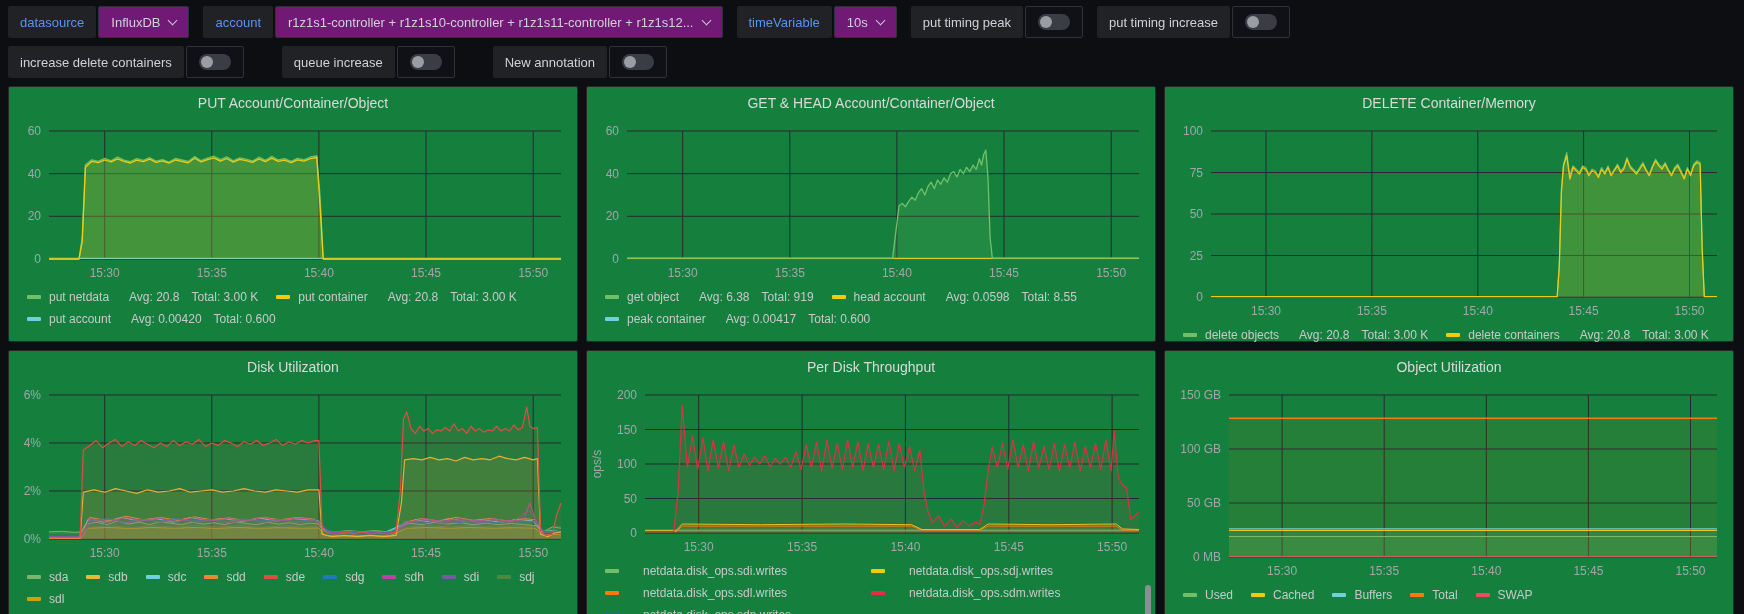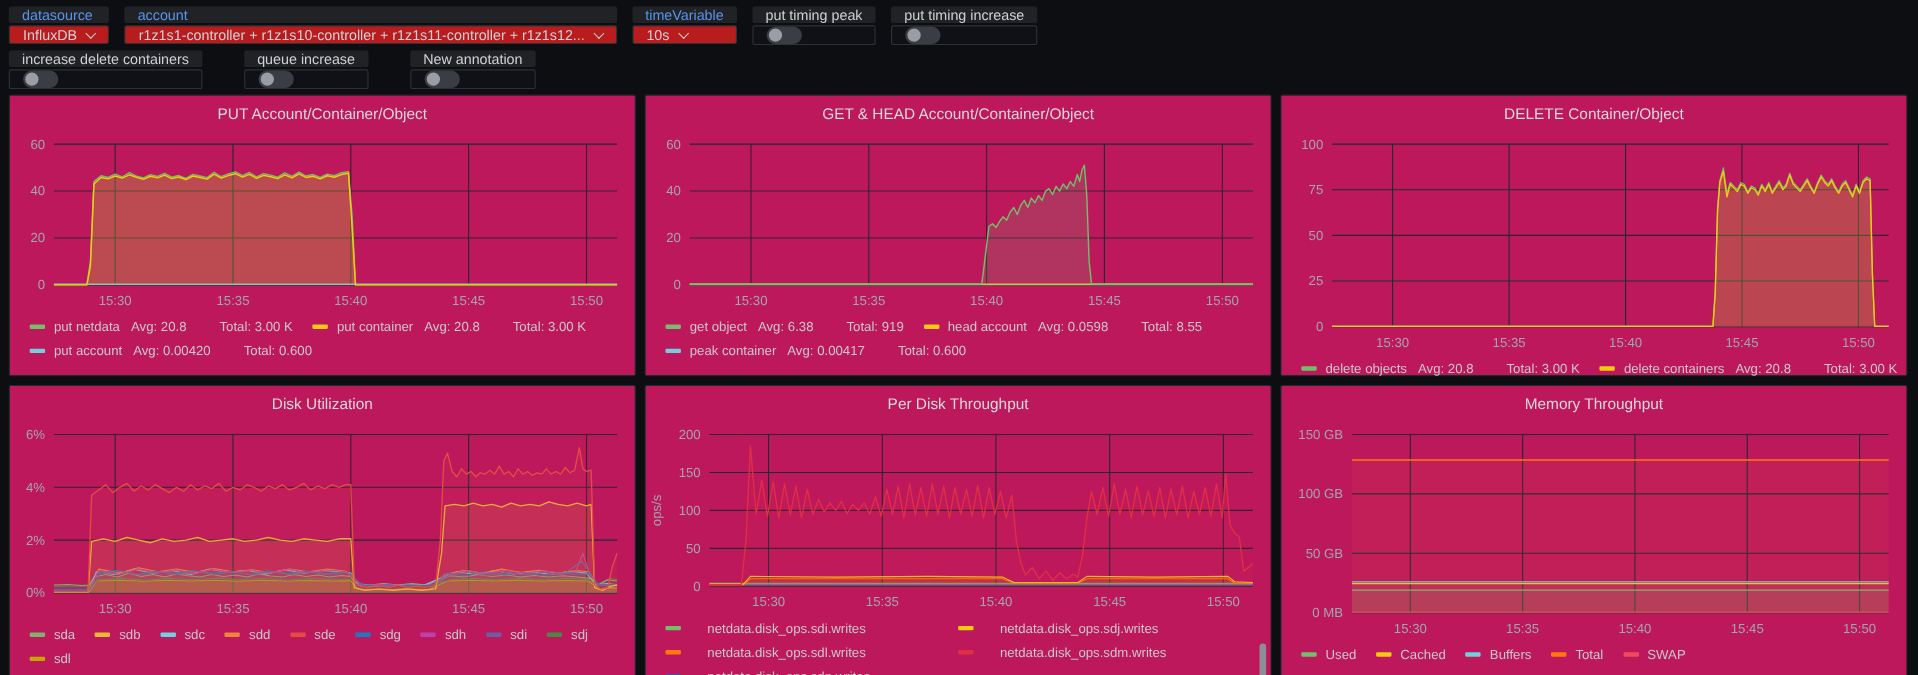--- a/index.html
+++ b/index.html
@@ -5,44 +5,44 @@
   html,body{margin:0;padding:0;}
   body{
     width:1744px;height:614px;overflow:hidden;position:relative;
     background:#0d0e12;font-family:"Liberation Sans",sans-serif;
     -webkit-font-smoothing:antialiased;
   }
   
   .topbar{position:absolute;left:8px;top:6px;right:8px;}
   .tb-row{display:flex;gap:14px;margin-bottom:8px;align-items:stretch;}
   .tb-row.second{gap:38px;}
-  .group{display:flex;gap:2px;align-items:stretch;height:32px;flex-direction:column;}
+  .group{display:flex;gap:2px;align-items:stretch;height:32px;}
   .chip{display:flex;align-items:center;padding:0 12px;background:#202226;border-radius:2px;
         color:#d0d1d6;font-size:13px;white-space:nowrap;}
   .chip.varname{color:#5794F2;font-weight:500;}
-  .chip.value{background:#b91c1c;border:1px solid #2f3137;cursor:pointer;}
+  .chip.value{background:#701a75;border:1px solid #2f3137;cursor:pointer;}
   .chip.togglebox{background:#101116;border:1px solid #2f3137;padding:0 12px;cursor:pointer;}
   .chev{width:6px;height:6px;border-right:1.5px solid #c8c9cd;border-bottom:1.5px solid #c8c9cd;
         transform:rotate(45deg);margin-left:9px;margin-bottom:3px;flex:none;}
   .pill{width:32px;height:16px;border-radius:9px;background:#3a3d44;position:relative;flex:none;}
   .knob{position:absolute;left:2px;top:2px;width:12px;height:12px;border-radius:50%;background:#9a9da3;}
   
-  .panel{position:absolute;width:570px;background:#be185d;border:1px solid #25272c;border-radius:2px;
+  .panel{position:absolute;width:570px;background:#15803d;border:1px solid #25272c;border-radius:2px;
          display:flex;flex-direction:column;box-sizing:border-box;}
   .r0{top:86px;height:256px;} .r1{top:350px;height:278px;}
   .c0{left:8px;} .c1{left:586px;} .c2{left:1164px;}
   .panel-title{height:24px;padding-top:8px;text-align:center;color:#d8d9da;font-size:14px;
                font-weight:500;cursor:pointer;flex:none;}
   svg.chart{display:block;flex:none;}
   text.tick{fill:#a2a5ad;font-size:12px;font-family:"Liberation Sans",sans-serif;}
   .legend{padding:2px 8px 0 18px;display:flex;flex-wrap:wrap;column-gap:18px;row-gap:2px;
           position:relative;flex:none;}
   .legend-item{display:flex;align-items:center;font-size:12px;color:#c7c8cc;height:20px;cursor:pointer;white-space:nowrap;}
   .dash{width:14px;height:4px;border-radius:1px;flex:none;margin-right:8px;}
-  .lstats{margin-left:10px;display:flex;gap:30px;}
+  .lstats{margin-left:20px;display:flex;gap:12px;}
   .two-col .legend-item{width:248px;gap:16px;}
   .lscroll{position:absolute;right:4px;top:26px;width:6px;height:38px;border-radius:3px;background:#8b8e94;cursor:pointer;}
 </style>
 </head>
 <body>
 
 <div class="topbar">
   <div class="tb-row" id="tb-row-1">
       <div class="group">
         <div class="chip varname">datasource</div>
@@ -211,21 +211,21 @@
         <span class="dash" style="background: rgb(110, 208, 224);"></span>
         <span class="lname">peak container</span>
         <span class="lstats">
           <span>Avg: 0.00417</span>
           <span>Total: 0.600</span>
         </span>
       </div>
     </div>
 </div>
 <div class="panel r0 c2">
-  <div class="panel-title">DELETE Container/Object</div>
+  <div class="panel-title">DELETE Container/Memory</div>
   <svg class="chart" viewBox="0 0 568 204" width="568" height="204">
       <line x1="46" y1="178.0" x2="552" y2="178.0" stroke="#26282f" stroke-width="1"></line>
       <text x="38" y="182.0" text-anchor="end" class="tick">0</text>
       <line x1="46" y1="136.5" x2="552" y2="136.5" stroke="#26282f" stroke-width="1"></line>
       <text x="38" y="140.5" text-anchor="end" class="tick">25</text>
       <line x1="46" y1="95.0" x2="552" y2="95.0" stroke="#26282f" stroke-width="1"></line>
       <text x="38" y="99.0" text-anchor="end" class="tick">50</text>
       <line x1="46" y1="53.5" x2="552" y2="53.5" stroke="#26282f" stroke-width="1"></line>
       <text x="38" y="57.5" text-anchor="end" class="tick">75</text>
       <line x1="46" y1="12.0" x2="552" y2="12.0" stroke="#26282f" stroke-width="1"></line>
@@ -401,21 +401,21 @@
         <span class="lname">netdata.disk_ops.sdm.writes</span>
       </div>
       <div class="legend-item">
         <span class="dash" style="background: rgb(31, 96, 196);"></span>
         <span class="lname">netdata.disk_ops.sdn.writes</span>
       </div>
       <div class="lscroll"></div>
     </div>
 </div>
 <div class="panel r1 c2">
-  <div class="panel-title">Memory Throughput</div>
+  <div class="panel-title">Object Utilization</div>
   <svg class="chart" viewBox="0 0 568 200" width="568" height="200">
       <line x1="64" y1="174.0" x2="552" y2="174.0" stroke="#26282f" stroke-width="1"></line>
       <text x="56" y="178.0" text-anchor="end" class="tick">0 MB</text>
       <line x1="64" y1="120.0" x2="552" y2="120.0" stroke="#26282f" stroke-width="1"></line>
       <text x="56" y="124.0" text-anchor="end" class="tick">50 GB</text>
       <line x1="64" y1="66.0" x2="552" y2="66.0" stroke="#26282f" stroke-width="1"></line>
       <text x="56" y="70.0" text-anchor="end" class="tick">100 GB</text>
       <line x1="64" y1="12.0" x2="552" y2="12.0" stroke="#26282f" stroke-width="1"></line>
       <text x="56" y="16.0" text-anchor="end" class="tick">150 GB</text>
       <line x1="117.1" y1="12" x2="117.1" y2="174" stroke="#26282f" stroke-width="1"></line>

